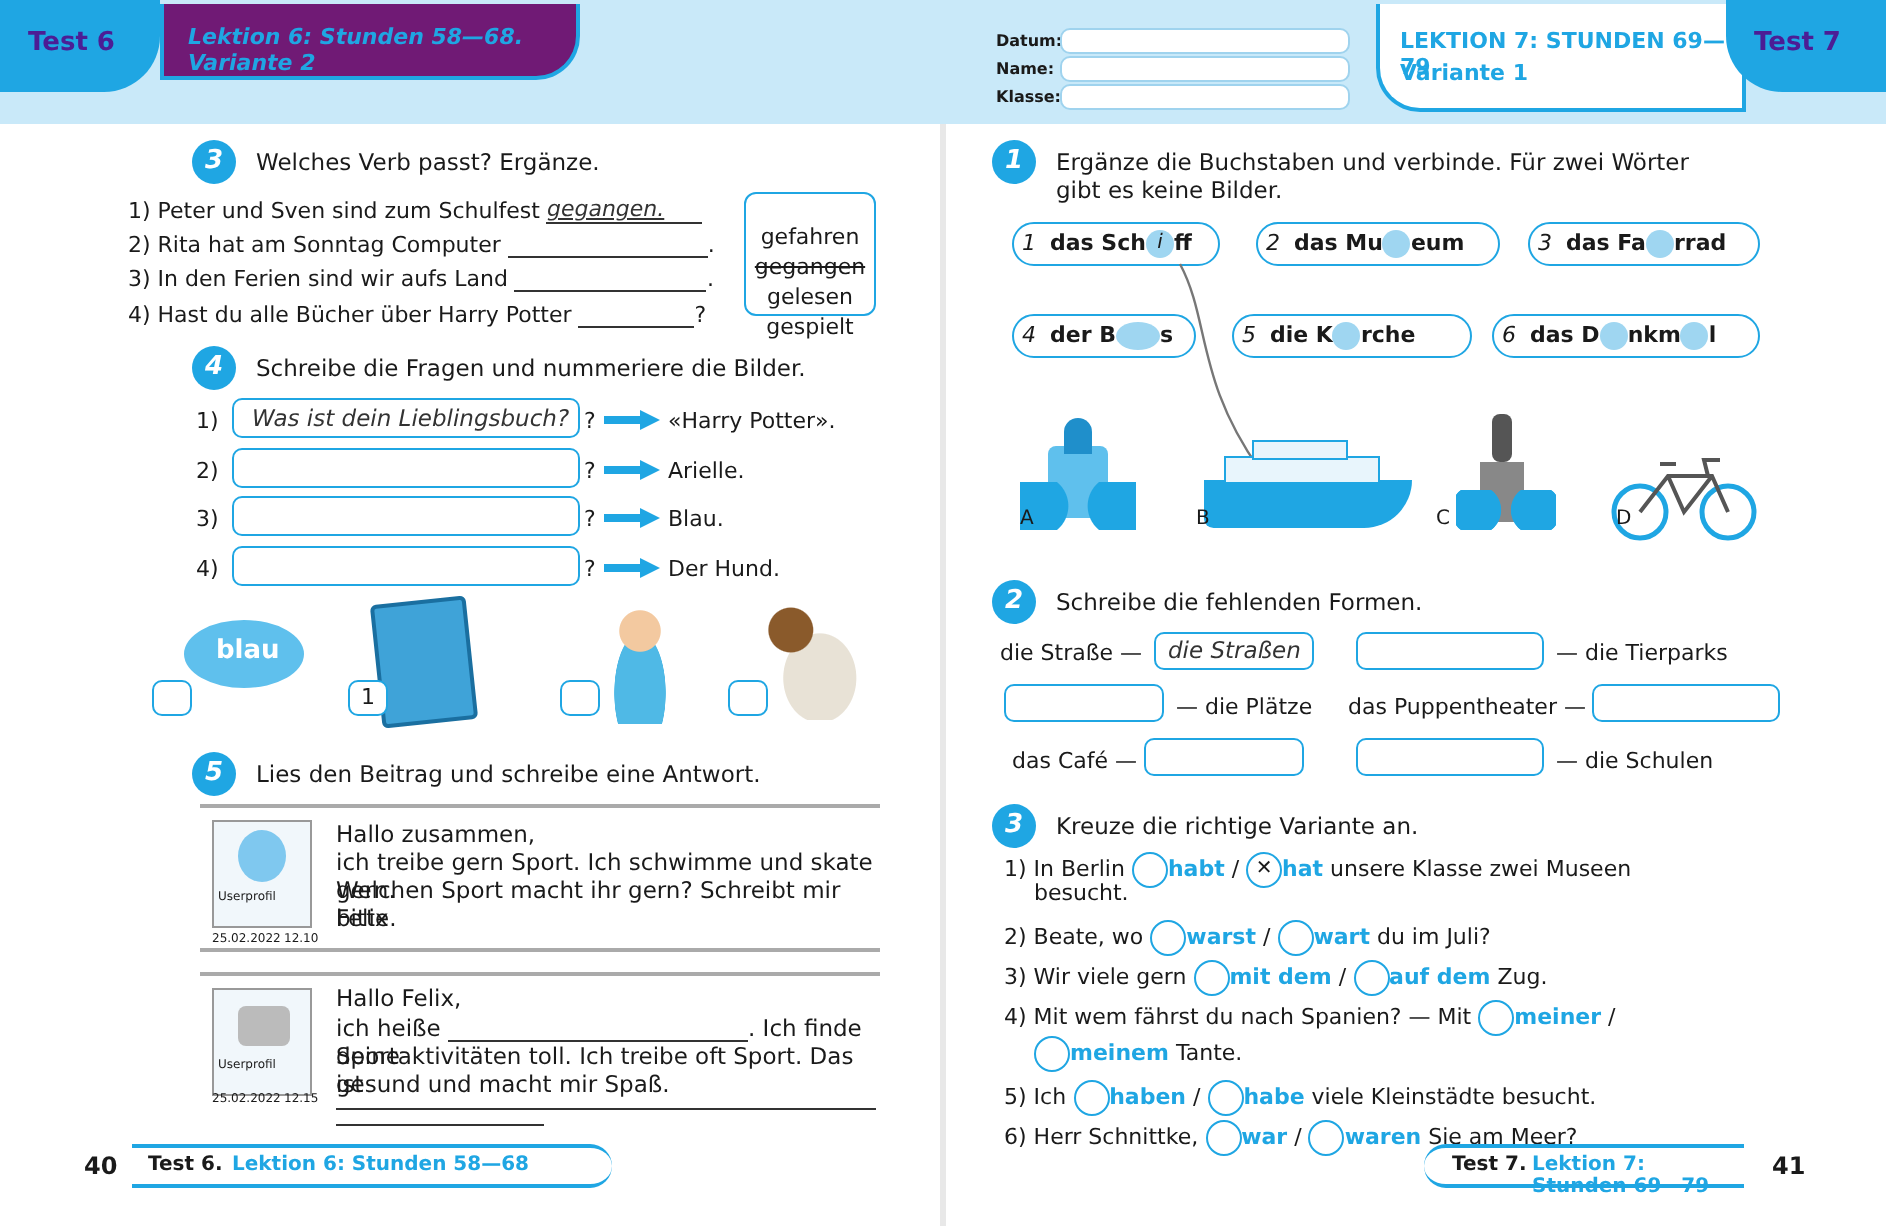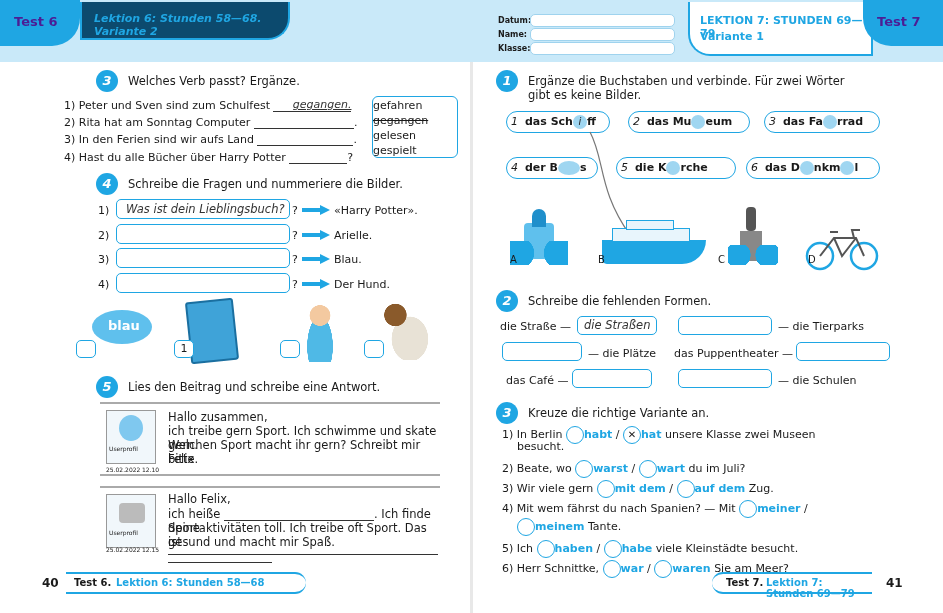--- a/index.html
+++ b/index.html
@@ -1,21 +1,21 @@
 <!DOCTYPE html>
 <html><head>
 <meta charset="utf-8">
 <style>
 *{box-sizing:border-box;margin:0;padding:0}
 body{width:943px;height:613px;overflow:hidden;background:#fff;font-family:"DejaVu Sans","Liberation Sans",sans-serif;color:#1a1a1a;position:relative;font-size:11.5px}
 .band{position:absolute;top:0;left:0;width:943px;height:62px;background:#c9e9f9}
 .tab-left{position:absolute;top:0;left:0;width:80px;height:46px;background:#1fa6e3;border-radius:0 0 28px 0}
 .tab-left span,.tab-right span{position:absolute;top:14px;color:#4c1d95;font-weight:bold;font-size:13px}
 .tab-right{position:absolute;top:0;right:0;width:80px;height:46px;background:#1fa6e3;border-radius:0 0 0 28px}
-.lesson-left{position:absolute;top:2px;left:80px;width:210px;height:38px;background:#0c4a6e;border-radius:0 0 22px 0;border:2px solid #1fa6e3;border-top:none}
+.lesson-left{position:absolute;top:2px;left:80px;width:210px;height:38px;background:#701a75;border-radius:0 0 22px 0;border:2px solid #1fa6e3;border-top:none}
 .lesson-left span{position:absolute;top:10px;left:12px;font-weight:bold;font-size:11px;color:#1fa6e3;font-style:italic}
 .lesson-right{position:absolute;top:2px;left:688px;width:185px;height:54px;background:#fff;border-radius:0 0 0 22px;border:2px solid #1fa6e3;border-top:none}
 .lesson-right .l1{position:absolute;top:12px;left:10px;font-weight:bold;font-size:11px;color:#1fa6e3}
 .lesson-right .l2{position:absolute;top:28px;left:10px;font-weight:bold;font-size:11px;color:#1fa6e3}
 .meta{position:absolute;left:498px;font-size:8px;font-weight:bold}
 .meta-line{position:absolute;left:530px;width:145px;height:13px;border:1px solid #9fd3ee;border-radius:5px;background:#fff}
 .spine{position:absolute;top:62px;left:470px;width:3px;height:551px;background:#e8e8e8}
 .tnum{position:absolute;width:22px;height:22px;border-radius:50%;background:#1fa6e3;color:#fff;font-weight:bold;font-style:italic;font-size:13px;text-align:center;line-height:22px}
 .ttitle{position:absolute;font-weight:normal;font-size:11.5px}
 .line{position:absolute;font-size:11px;white-space:nowrap}
@@ -63,26 +63,26 @@
   <span class="l2">Variante 1</span>
 </div>
 <div class="tab-right">
     <span style="left:14px">Test 7</span>
   </div>
 
 <div class="spine"></div>
 
 <div class="tnum" style="left:96px;top:70px">3</div>
 <div class="ttitle" style="left:128px;top:74px">Welches Verb passt? Ergänze.</div>
-<div class="line" style="left:64px;top:98px"><span>1) Peter und Sven sind zum Schulfest</span> <span class="blank" style="width:78px;text-align:right"><span class="ans">gegangen.</span></span></div>
+<div class="line" style="left:64px;top:98px"><span>1) Peter und Sven sind zum Schulfest</span> <span class="blank" style="width:78px;text-align:left"><span class="ans">gegangen.</span></span></div>
 <div class="line" style="left:64px;top:116px"><span>2) Rita hat am Sonntag Computer</span> <span class="blank" style="width:100px"></span><span>.</span></div>
 <div class="line" style="left:64px;top:133px"><span>3) In den Ferien sind wir aufs Land</span> <span class="blank" style="width:96px"></span><span>.</span></div>
 <div class="line" style="left:64px;top:151px"><span>4) Hast du alle Bücher über Harry Potter</span> <span class="blank" style="width:58px"></span><span>?</span></div>
 
-<div style="position:absolute;left:372px;top:96px;width:86px;height:62px;border:1.5px solid #1fa6e3;border-radius:6px;text-align:left;font-size:11px;line-height:15px;padding-top:1px">
+<div style="position:absolute;left:372px;top:96px;width:66px;height:62px;border:1.5px solid #1fa6e3;border-radius:6px;text-align:center;font-size:11px;line-height:15px;padding-top:14px">
   <div>gefahren</div>
   <div style="text-decoration:line-through">gegangen</div>
   <div>gelesen</div>
   <div>gespielt</div>
 </div>
 
 <div class="tnum" style="left:96px;top:173px">4</div>
 <div class="ttitle" style="left:128px;top:177px">Schreibe die Fragen und nummeriere die Bilder.</div>
 
 <div class="line" style="left:98px;top:204px">1)</div>

